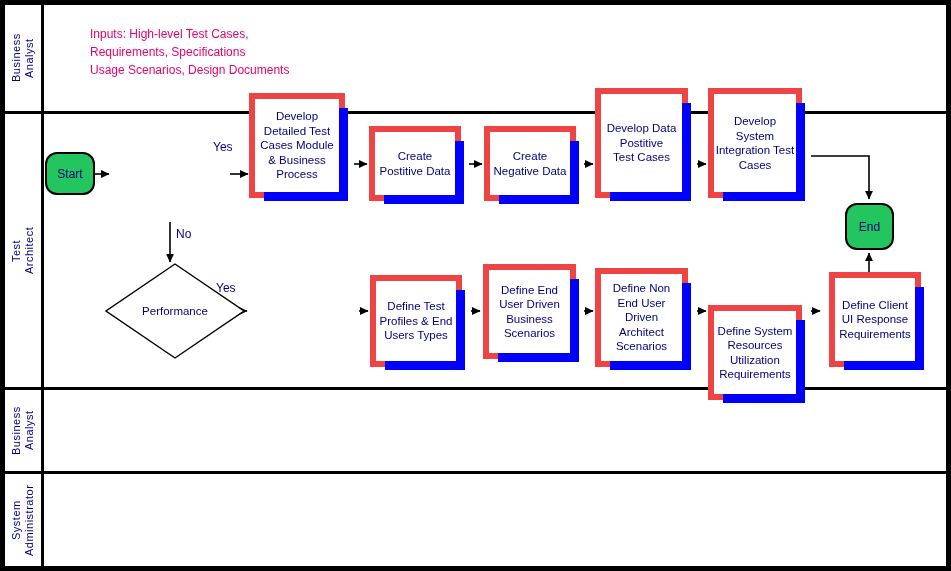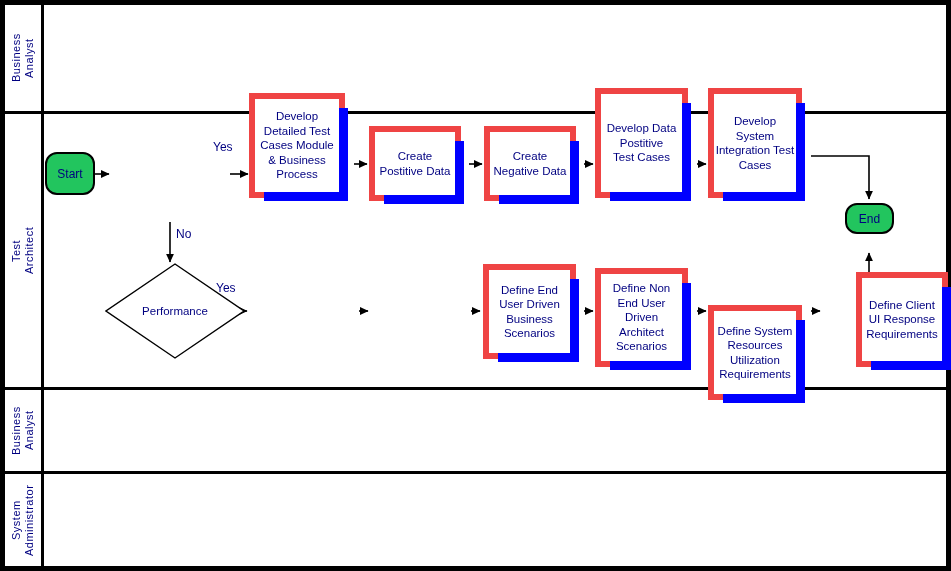--- a/index.html
+++ b/index.html
@@ -161,24 +161,27 @@
       <path d="M584,311 L593,311"></path>
 
       <path d="M697,311 L706,311"></path>
 
       <path d="M811,311 L820,311"></path>
 
       <path d="M869,272 L869,253"></path>
     </g>
   </svg>
 
+  <div class="inputs-note" style="left:90px;top:25px;">Inputs: High-level Test Cases,
+Requirements, Specifications
+Usage Scenarios, Design Documents</div>
 
   <div class="node terminator" style="left:45px;top:152px;width:50px;height:43px;">Start</div>
 
-  <div class="node terminator" style="left:845px;top:203px;width:49px;height:31px;">End</div>
+  <div class="node terminator" style="left:845px;top:203px;width:49px;height:47px;">End</div>
 
 
   <div class="node diamond" style="left:105px;top:263px;width:140px;height:96px;">
     <svg width="140" height="96" viewBox="0 0 140 96">
       <polygon points="70,1 139,48 70,95 1,48" fill="#ffffff" stroke="#000000" stroke-width="1.4"></polygon>
     </svg>
     <div class="dlabel">Performance</div>
   </div>
 
   <div class="edge-label" style="left:213px;top:140px;">Yes</div>
@@ -220,20 +223,27 @@
   <div class="node proc" style="left:708px;top:88px;width:94px;height:110px;">
     <span class="shadow sh-r"></span>
     <span class="shadow sh-b"></span>
     <span>Develop
 System
 Integration Test
 Cases</span>
   </div>
 
 
+  <div class="node proc" style="left:370px;top:275px;width:92px;height:92px;">
+    <span class="shadow sh-r"></span>
+    <span class="shadow sh-b"></span>
+    <span>Define Test
+Profiles &amp; End
+Users Types</span>
+  </div>
 
   <div class="node proc" style="left:483px;top:264px;width:93px;height:95px;">
     <span class="shadow sh-r"></span>
     <span class="shadow sh-b"></span>
     <span>Define End
 User Driven
 Business
 Scenarios</span>
   </div>
 
@@ -249,21 +259,21 @@
 
   <div class="node proc" style="left:708px;top:272px;width:94px;height:95px;margin-top:33px;">
     <span class="shadow sh-r"></span>
     <span class="shadow sh-b"></span>
     <span>Define System
 Resources
 Utilization
 Requirements</span>
   </div>
 
-  <div class="node proc" style="left:856px;top:272px;width:92px;height:95px;">
+  <div class="node proc" style="left:829px;top:272px;width:92px;height:95px;">
     <span class="shadow sh-r"></span>
     <span class="shadow sh-b"></span>
     <span>Define Client
 UI Response
 Requirements</span>
   </div>
 
   <div class="frame"></div>
 </div>
 

